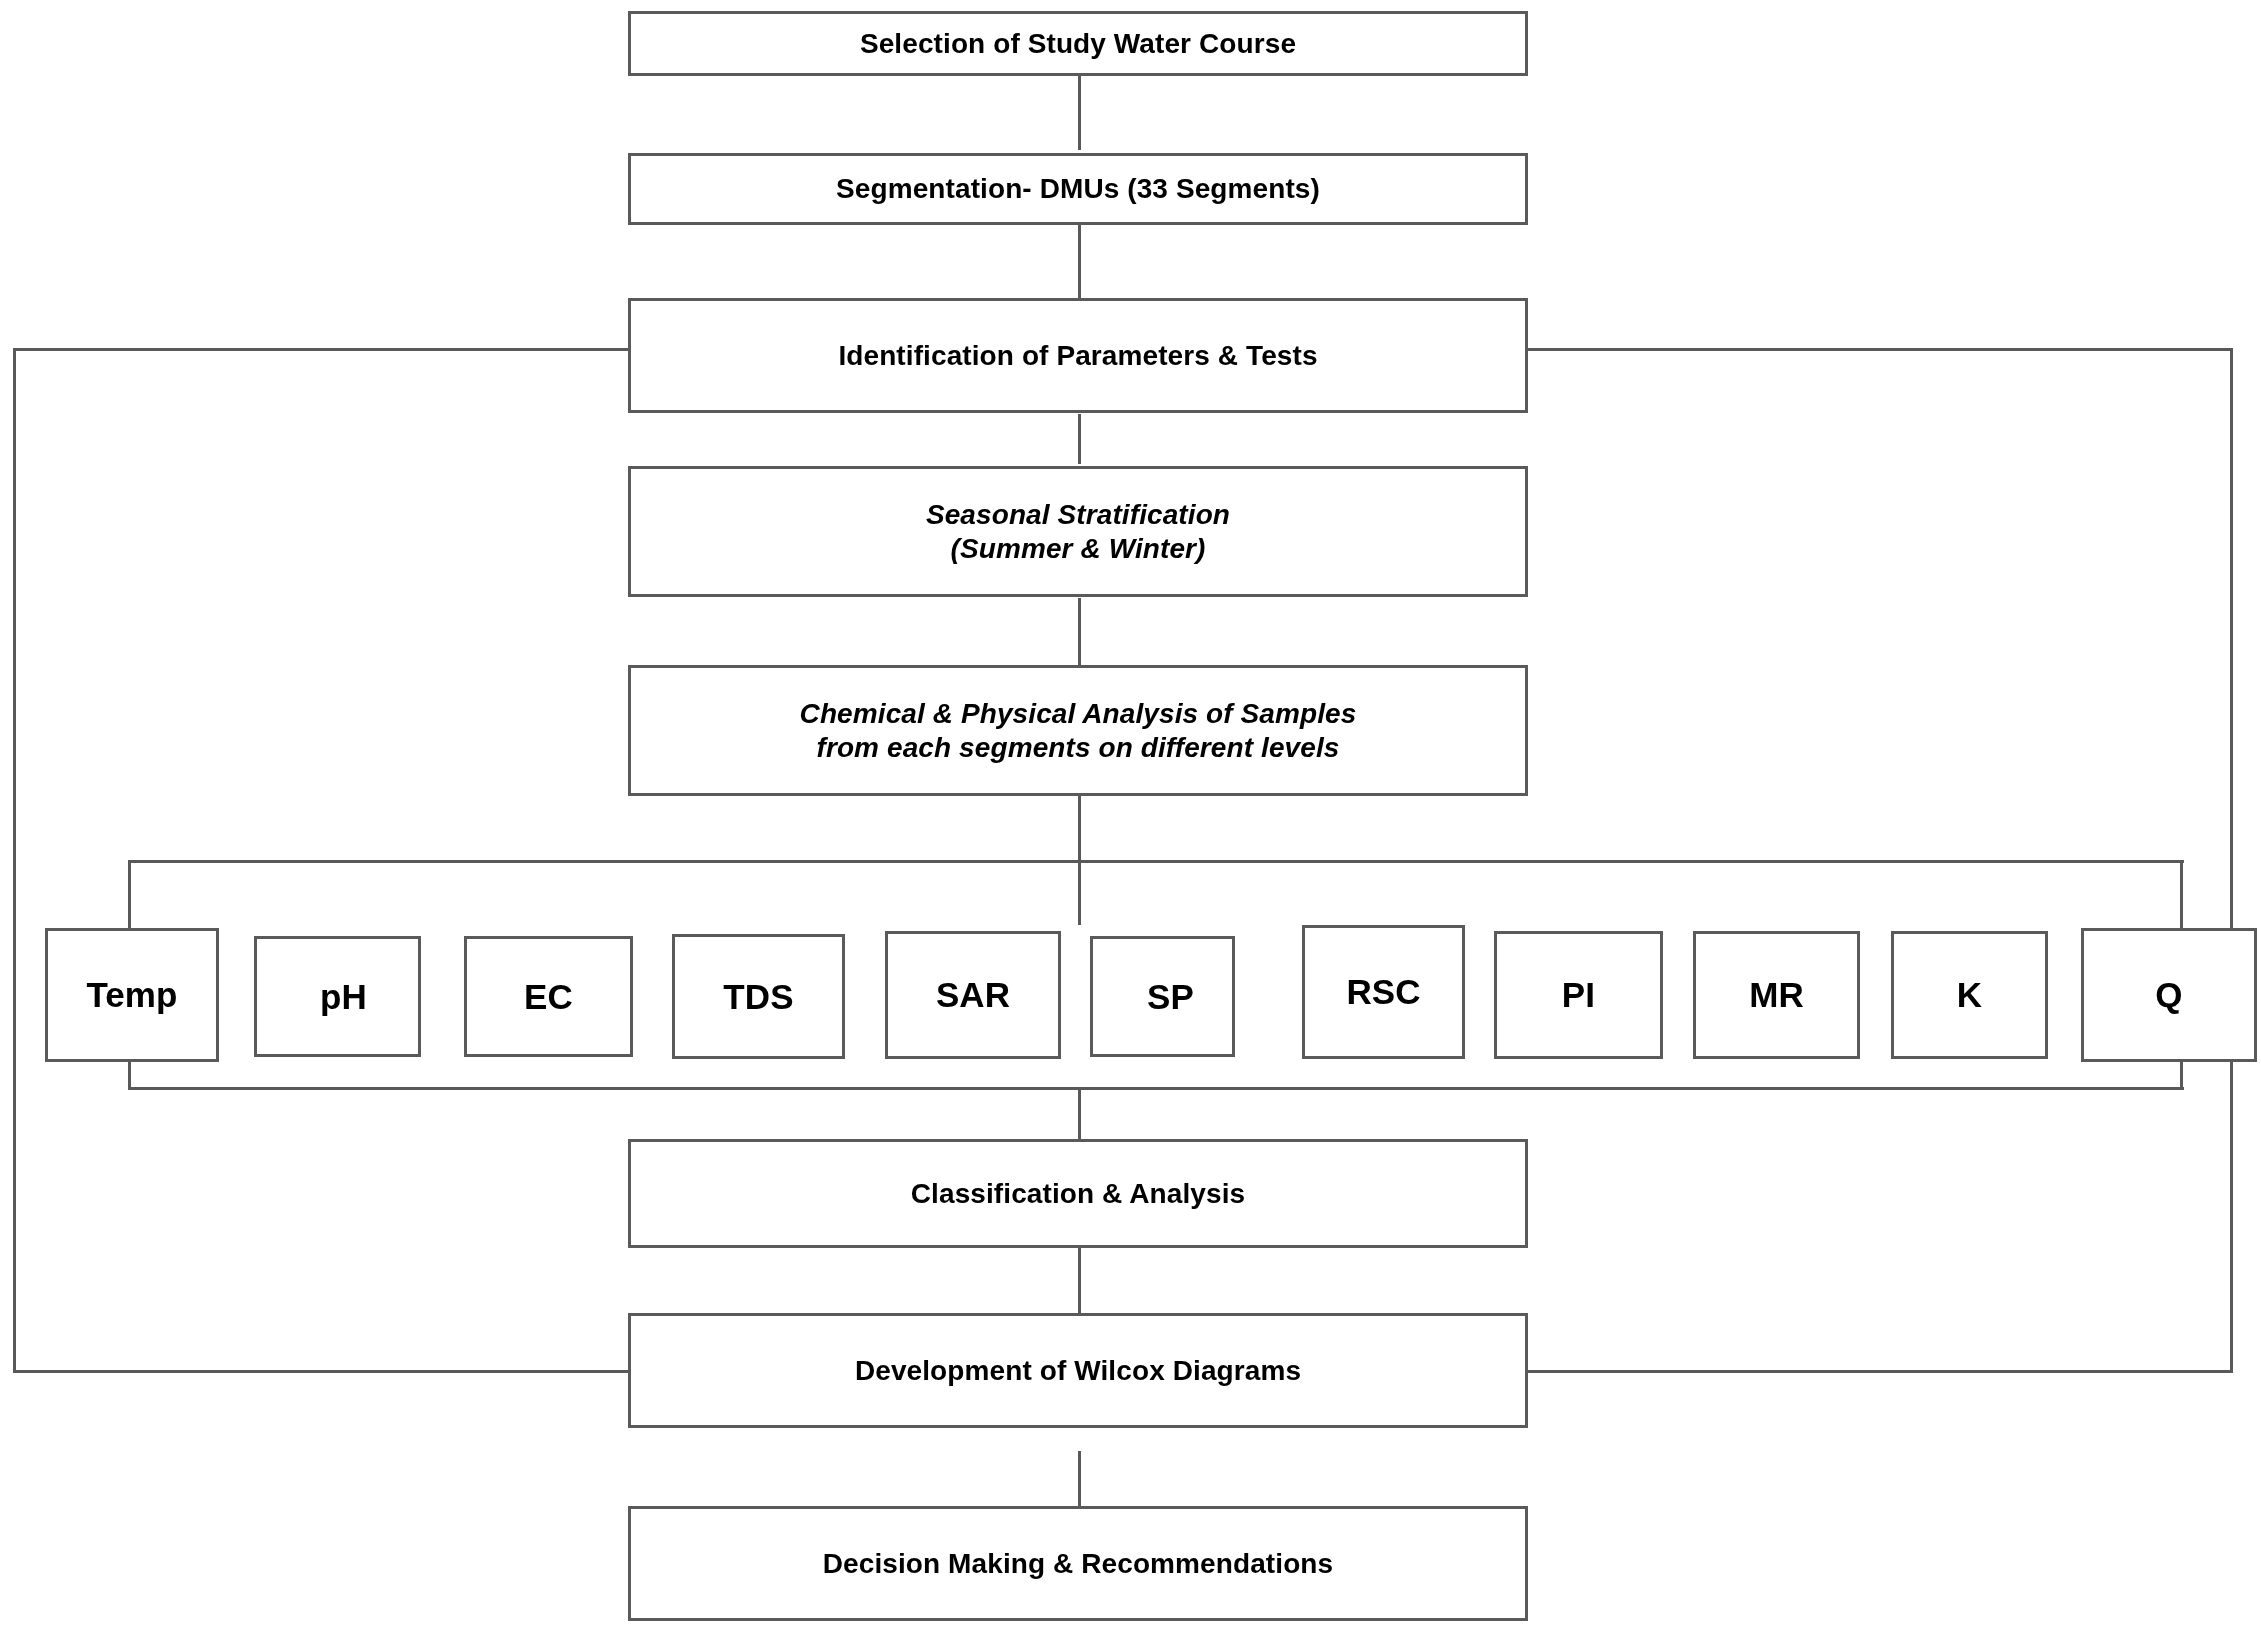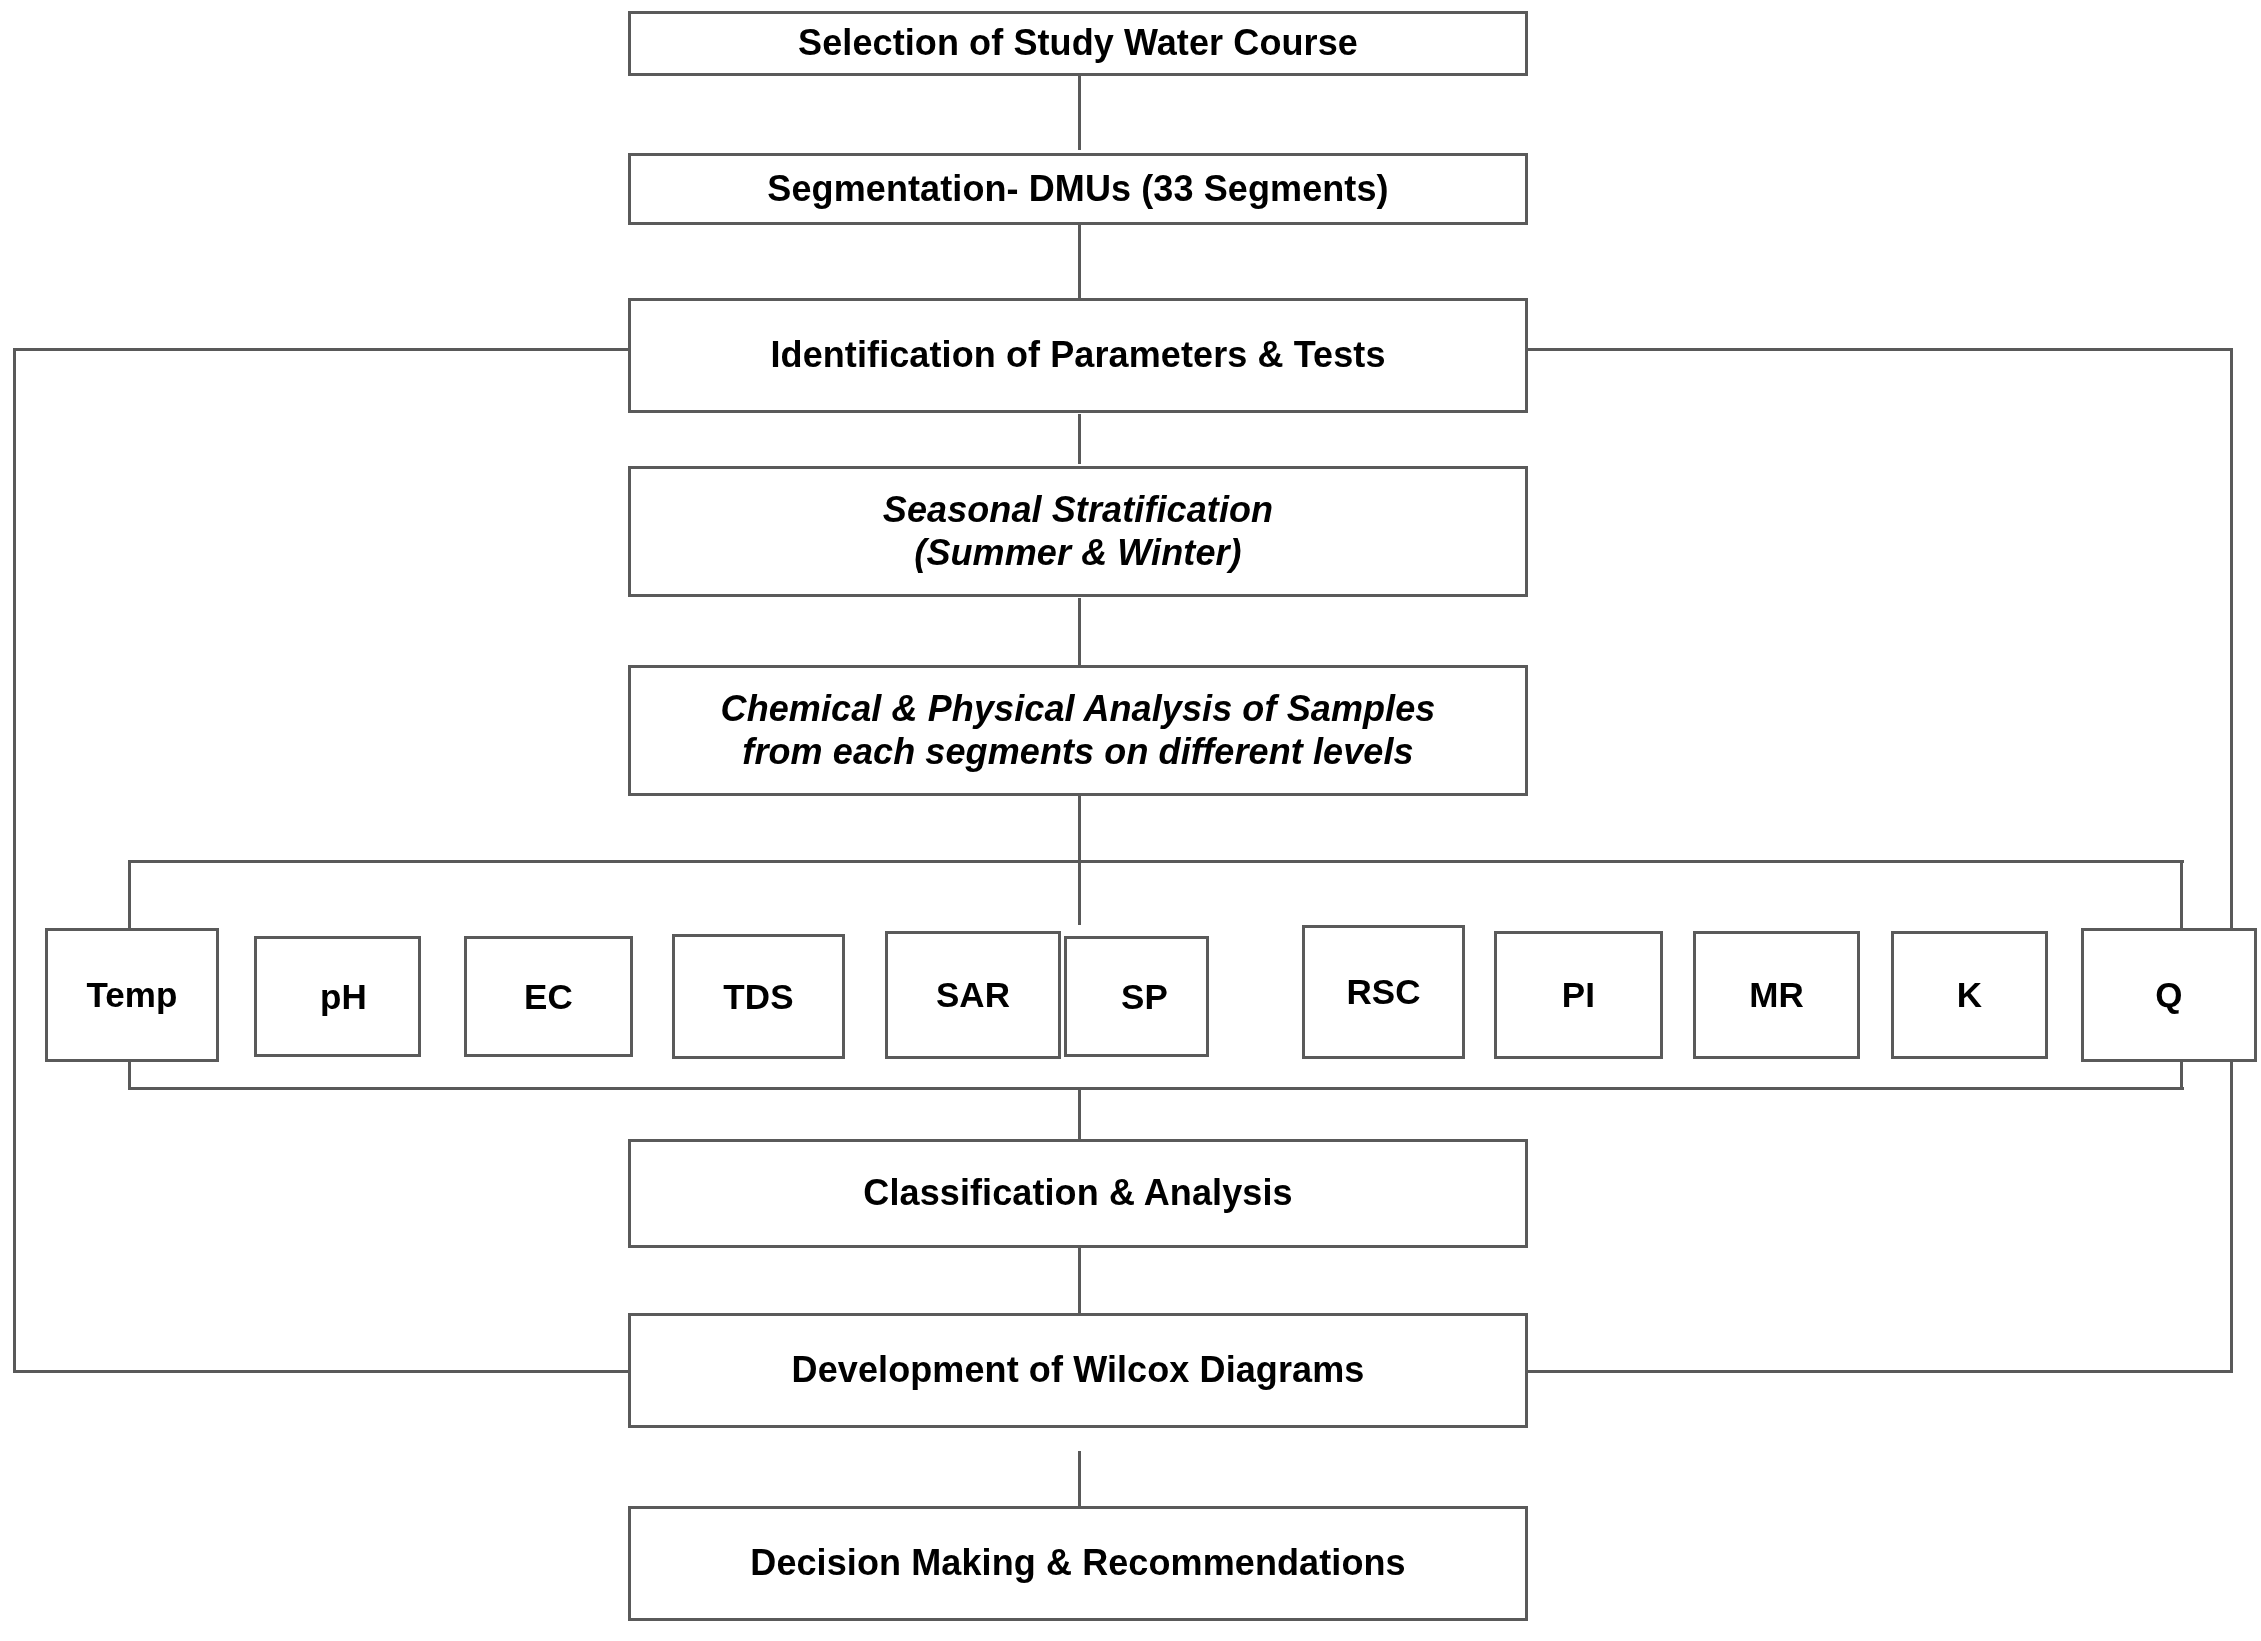--- a/index.html
+++ b/index.html
@@ -35,21 +35,21 @@
     border: 3.1px solid #5a5a5a;
     background: #ffffff;
     display: flex;
     align-items: center;
     justify-content: center;
     text-align: center;
     font-weight: bold;
     color: #000000;
   }
   .main-box {
-    font-size: 36px;
+    font-size: 28px;
     line-height: 1.18;
     letter-spacing: 0.1px;
   }
   .param-box {
     font-size: 35px;
     font-weight: bold;
     letter-spacing: 0.1px;
   }
   .two-line { flex-direction: column; font-style: italic; }
   .two-line > span { display: block; }
@@ -127,21 +127,21 @@
   </div>
 
   <div class="box param-box" style="left:672px; top:934px; width:173px; height:125px;">
     <span>TDS</span>
   </div>
 
   <div class="box param-box" style="left:885px; top:931px; width:176px; height:128px;">
     <span>SAR</span>
   </div>
 
-  <div class="box param-box" style="left:1064px; top:936px; width:145px; height:121px;padding-left:16px;">
+  <div class="box param-box" style="left:1090px; top:936px; width:145px; height:121px;padding-left:16px;">
     <span>SP</span>
   </div>
 
   <div class="box param-box" style="left:1302px; top:925px; width:163px; height:134px;">
     <span>RSC</span>
   </div>
 
   <div class="box param-box" style="left:1494px; top:931px; width:169px; height:128px;">
     <span>PI</span>
   </div>

